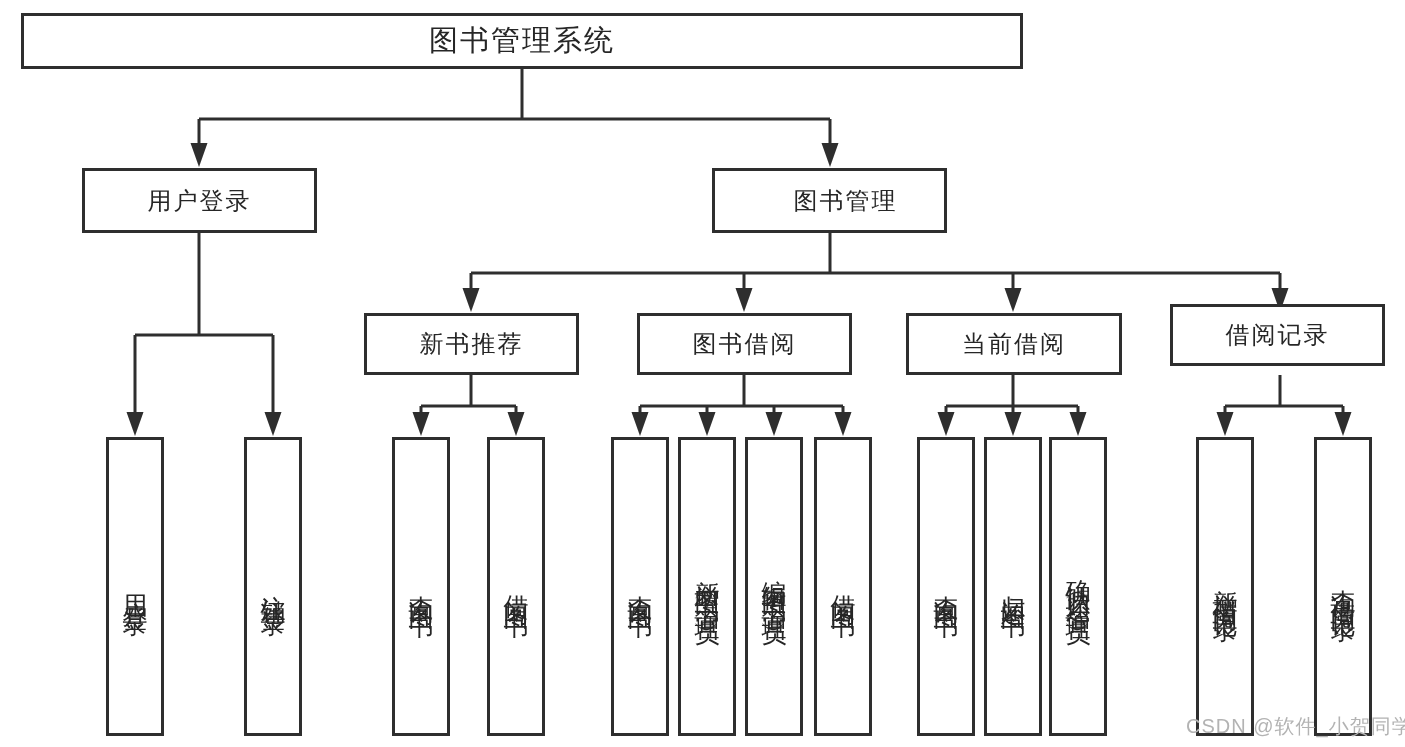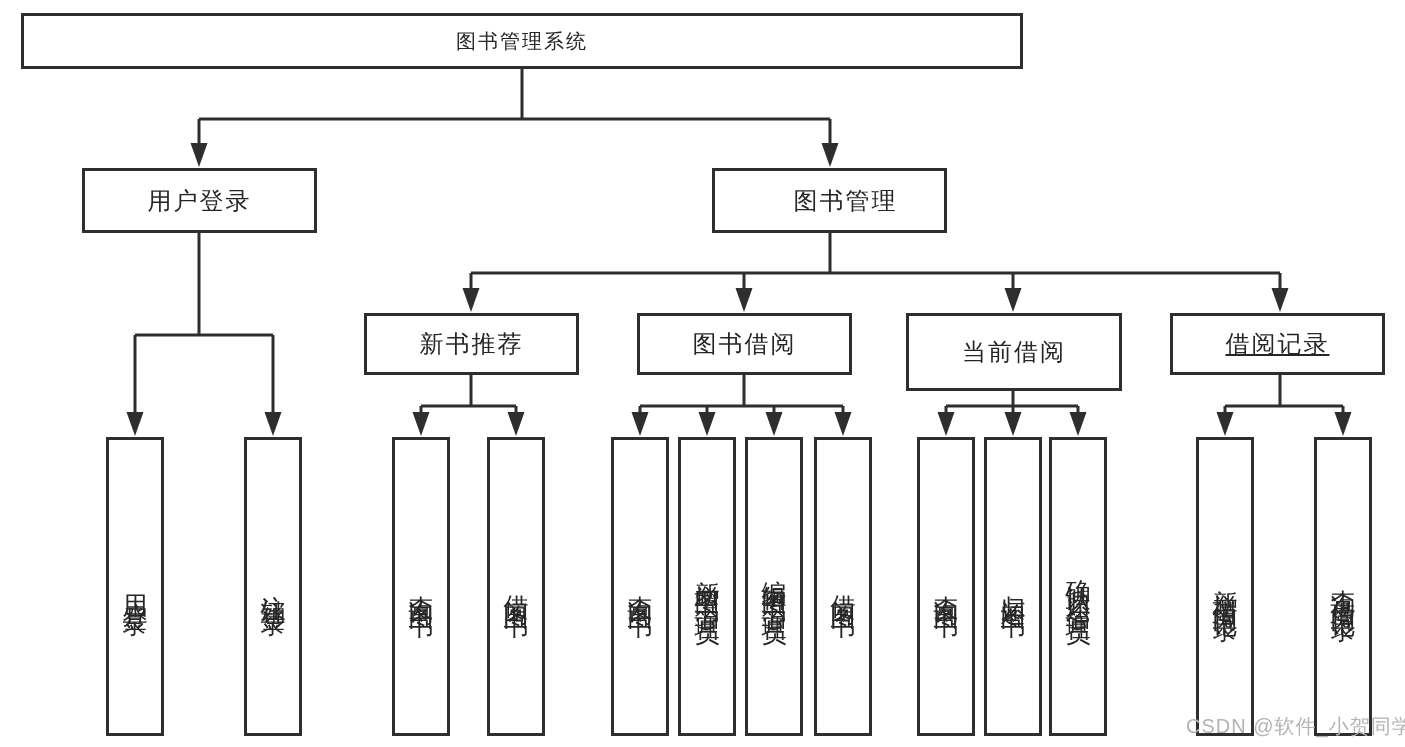--- a/index.html
+++ b/index.html
@@ -26,21 +26,21 @@
     align-items: center;
     justify-content: center;
     color: var(--text, #262626);
   }
   .hbox {
     font-size: 24px;
     letter-spacing: 2px;
     white-space: nowrap;
   }
   .root {
-    font-size: 20px;
+    font-size: 29px;
   }
   .vbox {
     font-size: 25px;
     writing-mode: vertical-rl;
     text-orientation: mixed;
     letter-spacing: 6px;
     line-height: 1;
   }
   #watermark {
     position: absolute;
@@ -90,22 +90,22 @@
     </g>
   </svg>
 
   <div class="node hbox root" style="left:21px; top:13px; width:1002px; height:56px;">图书管理系统</div>
 
   <div class="node hbox" style="left:82px; top:168px; width:235px; height:65px;">用户登录</div>
   <div class="node hbox" style="left:712px; top:168px; width:235px; height:65px;padding-left:32px;">图书管理</div>
 
   <div class="node hbox" style="left:364px; top:313px; width:215px; height:62px;">新书推荐</div>
   <div class="node hbox" style="left:637px; top:313px; width:215px; height:62px;">图书借阅</div>
-  <div class="node hbox" style="left:906px; top:313px; width:216px; height:78px;">当前借阅</div>
-  <div class="node hbox" style="left:1170px; top:313px; width:215px; height:62px;text-decoration:underline;">借阅记录</div>
+  <div class="node hbox" style="left:906px; top:313px; width:216px; height:62px;">当前借阅</div>
+  <div class="node hbox" style="left:1170px; top:304px; width:215px; height:62px;">借阅记录</div>
 
   <div class="node vbox" style="left:106px; top:437px; width:58px; height:299px;">用户登录</div>
   <div class="node vbox" style="left:244px; top:437px; width:58px; height:299px;">注销登录</div>
 
   <div class="node vbox" style="left:392px; top:437px; width:58px; height:299px;">查询图书</div>
   <div class="node vbox" style="left:487px; top:437px; width:58px; height:299px;">借阅图书</div>
 
   <div class="node vbox" style="left:611px; top:437px; width:58px; height:299px;">查询图书</div>
   <div class="node vbox" style="left:678px; top:437px; width:58px; height:299px;">新增图书（管理员）</div>
   <div class="node vbox" style="left:745px; top:437px; width:58px; height:299px;">编辑图书（管理员）</div>

